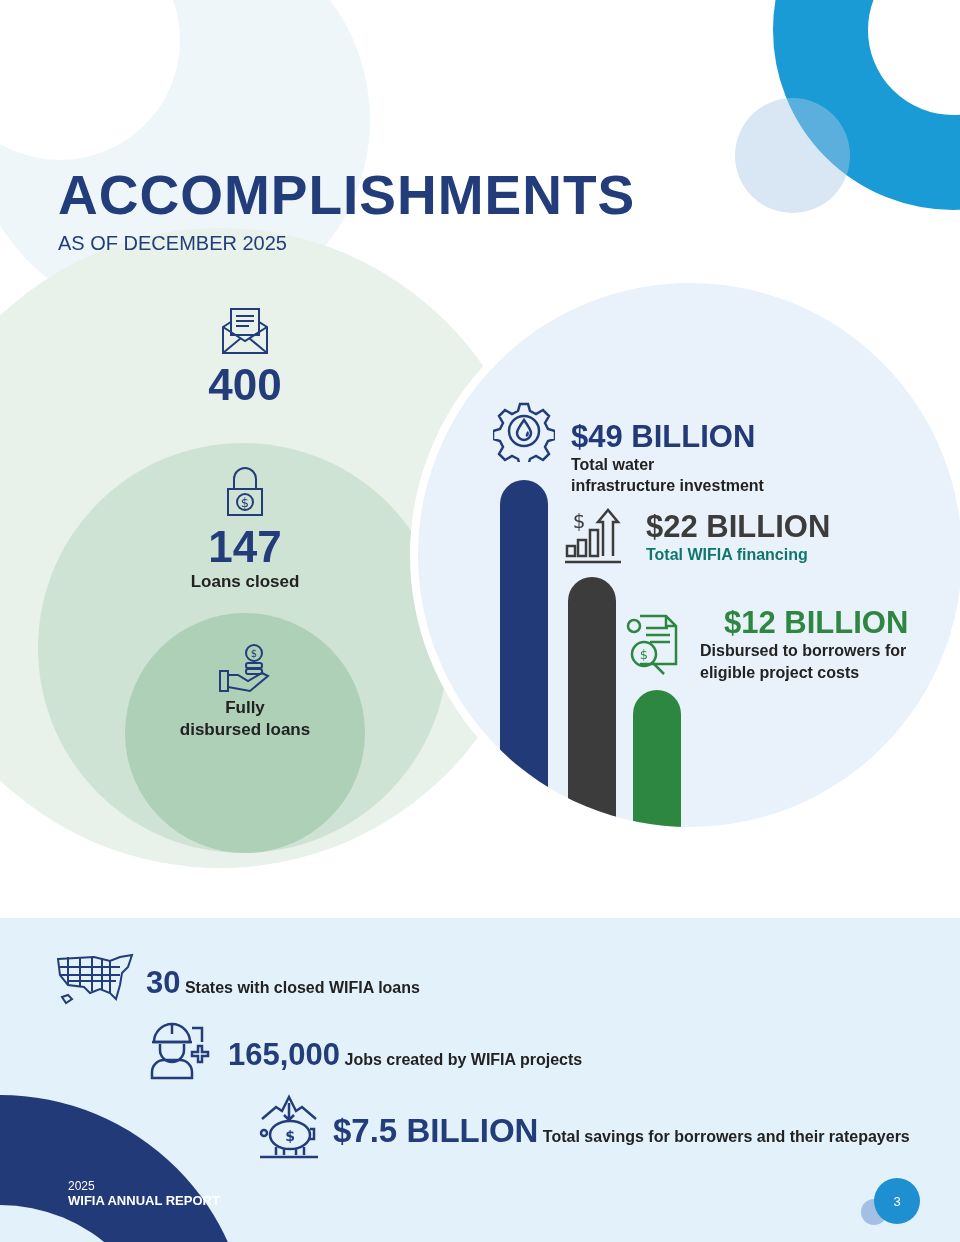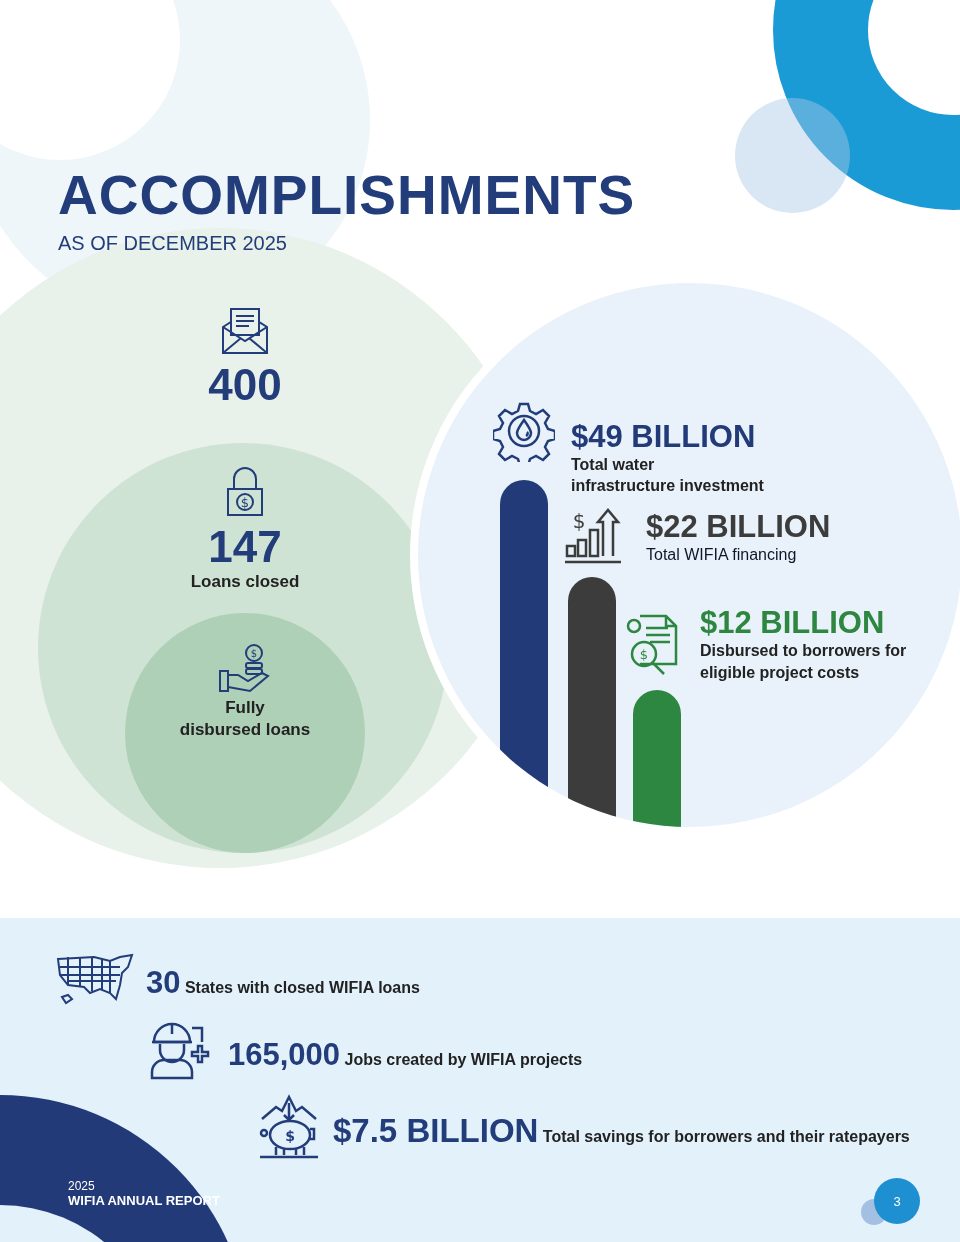--- a/index.html
+++ b/index.html
@@ -131,38 +131,38 @@
     <text x="16" y="22" font-size="20" text-anchor="middle" fill="#3c3c3c" stroke="none" font-family="DejaVu Sans, sans-serif">$</text>
     <rect x="4" y="40" width="8" height="10"></rect>
     <rect x="15" y="34" width="8" height="16"></rect>
     <rect x="27" y="24" width="8" height="26"></rect>
     <path d="M40 50 V16 h-5 l10 -12 l10 12 h-5 V50"></path>
     <line x1="2" y1="56" x2="58" y2="56"></line>
   </svg>
 </div>
 <div class="abs" style="left:646px; top:510px;">
   <div style="font-size:31px; line-height:34px; font-weight:bold; color:#3c3c3c;">$22 BILLION</div>
-  <div style="font-size:16px; line-height:21px; font-weight:normal; color:#0f172a;">Total WIFIA financing</div>
+  <div style="font-size:16px; line-height:21px; font-weight:bold; color:#0f766e;">Total WIFIA financing</div>
 </div>
 
 <div class="abs" style="left:624px; top:612px;">
   <svg width="60" height="66" viewBox="0 0 60 66" fill="none" stroke="#2e8741" stroke-width="2.5">
     <circle cx="10" cy="14" r="6"></circle>
     <path d="M16 4 H42 L52 14 V52 H16"></path>
     <path d="M42 4 V14 H52"></path>
     <line x1="22" y1="16" x2="44" y2="16"></line>
       <line x1="22" y1="23" x2="46" y2="23"></line>
       <line x1="26" y1="30" x2="46" y2="30"></line>
     <circle cx="20" cy="42" r="12"></circle>
     <text x="20" y="47" font-size="13" text-anchor="middle" fill="#2e8741" stroke="none" font-family="DejaVu Sans, sans-serif">$</text>
     <line x1="29" y1="51" x2="40" y2="62"></line>
   </svg>
 </div>
 <div class="abs" style="left:700px; top:606px;">
-  <div style="font-size:31px; line-height:34px; font-weight:bold; color:#2e8741;">$12 BILLION</div>
+  <div style="font-size:31px; line-height:34px; font-weight:bold; color:#2e8741;margin-left:24px;">$12 BILLION</div>
   <div style="font-size:16px; line-height:22px; font-weight:bold; color:#222;">Disbursed to borrowers for</div>
   <div style="font-size:16px; line-height:22px; font-weight:bold; color:#222;">eligible project costs</div>
 </div>
 
 <div id="band" class="abs"></div>
 <div id="footer-arc" class="abs"></div>
 <div id="footer-arc-hole" class="abs"></div>
 
 <div class="abs" style="left:54px; top:953px;">
   <svg width="82" height="52" viewBox="0 0 82 52" fill="none" stroke="#223d7a" stroke-width="2">

